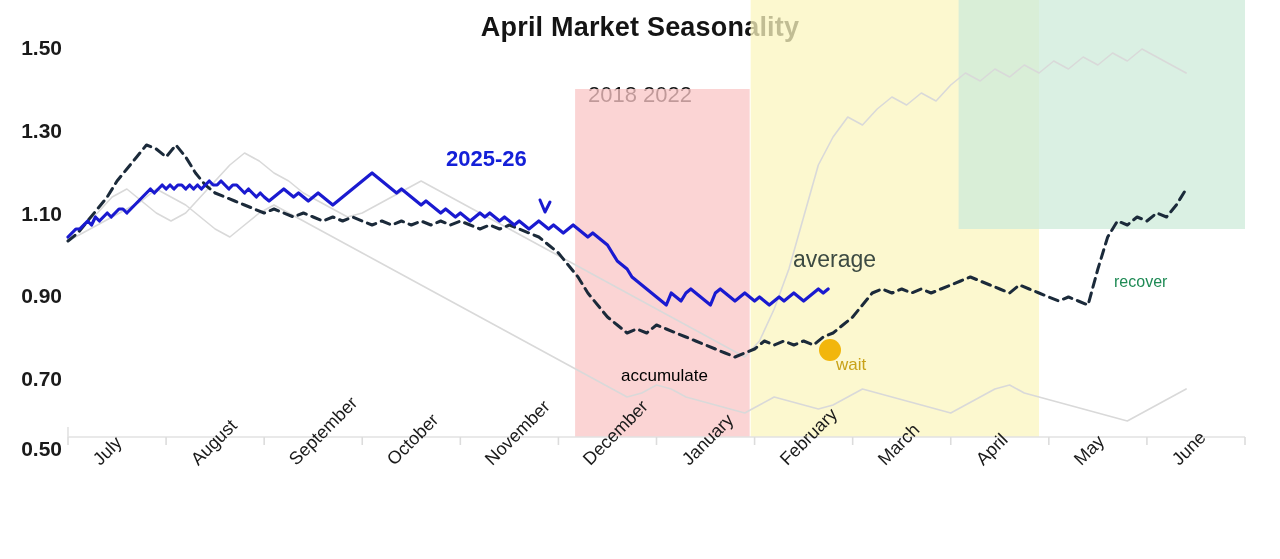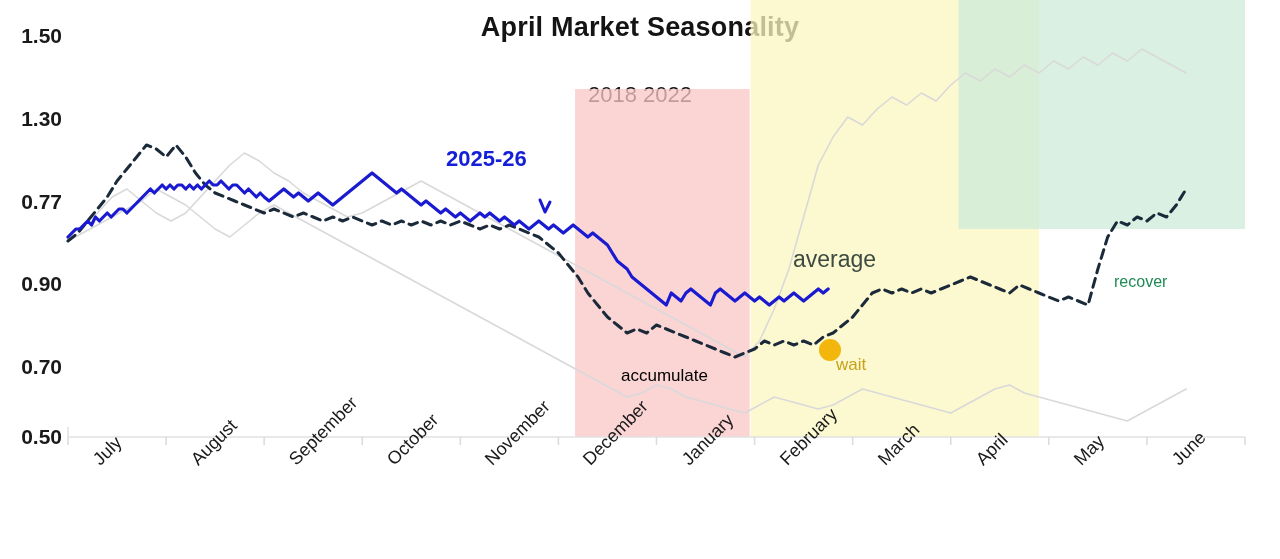--- a/index.html
+++ b/index.html
@@ -16,21 +16,21 @@
     font-size:27px;font-weight:bold;color:#141414;letter-spacing:.2px;
   }
   .subtitle{
     position:absolute;left:0;top:50px;width:1280px;text-align:center;
     font-size:22px;font-weight:normal;color:#141414;margin-top:32px;
   }
   .ytick{
     position:absolute;right:0;width:58px;text-align:right;
     font-size:21px;font-weight:bold;color:#1a1a1a;
   }
-  .ytick-wrap{position:absolute;left:0;top:0;width:62px;height:462px;}
+  .ytick-wrap{position:absolute;left:0;top:12px;width:62px;height:462px;}
   .xtick-label{
     position:absolute;
     font-size:18px;color:#1a1a1a;
     transform:rotate(-45deg);
     transform-origin:left top;
     white-space:nowrap;
   }
   .ann{position:absolute;white-space:nowrap;}
   .ann-2025{font-size:22px;font-weight:bold;color:#1420d8;}
   .ann-average{font-size:23px;color:#3c4a42;}
@@ -72,21 +72,21 @@
       <path d="M 68.00 237.00 L 82.71 225.00 L 97.42 213.00 L 112.14 197.00 L 126.85 189.00 L 141.56 201.00 L 156.27 213.00 L 170.99 221.00 L 185.70 213.00 L 200.41 197.00 L 215.13 181.00 L 229.84 165.00 L 244.55 153.00 L 259.26 161.00 L 273.98 173.00 L 288.69 181.00 L 303.40 193.00 L 318.11 201.00 L 332.82 209.00 L 347.54 217.00 L 362.25 213.00 L 376.96 205.00 L 391.67 197.00 L 406.39 189.00 L 421.10 181.00 L 435.81 189.00 L 450.53 197.00 L 465.24 205.00 L 479.95 213.00 L 494.66 221.00 L 509.38 229.00 L 524.09 237.00 L 538.80 245.00 L 553.51 253.00 L 568.22 261.00 L 582.94 269.00 L 597.65 277.00 L 612.36 285.00 L 627.08 293.00 L 641.79 301.00 L 656.50 309.00 L 671.21 317.00 L 685.93 325.00 L 700.64 333.00 L 715.35 341.00 L 730.06 349.00 L 744.78 357.00 L 759.49 341.00 L 774.20 309.00 L 788.91 269.00 L 803.63 217.00 L 818.34 165.00 L 833.05 137.00 L 847.76 117.00 L 862.47 125.00 L 877.19 109.00 L 891.90 97.00 L 906.61 105.00 L 921.32 93.00 L 936.04 101.00 L 950.75 85.00 L 965.46 73.00 L 980.18 81.00 L 994.89 69.00 L 1009.60 77.00 L 1024.31 65.00 L 1039.03 73.00 L 1053.74 61.00 L 1068.45 69.00 L 1083.16 57.00 L 1097.88 65.00 L 1112.59 53.00 L 1127.30 61.00 L 1142.01 49.00 L 1156.72 57.00 L 1171.44 65.00 L 1186.15 73.00" stroke="#d9d9d9" stroke-width="1.6" fill="none" stroke-linejoin="round" stroke-linecap="round"></path>
       <path d="M 68.00 241.00 L 82.71 233.00 L 97.42 225.00 L 112.14 217.00 L 126.85 209.00 L 141.56 201.00 L 156.27 189.00 L 170.99 197.00 L 185.70 205.00 L 200.41 217.00 L 215.13 229.00 L 229.84 237.00 L 244.55 225.00 L 259.26 213.00 L 273.98 205.00 L 288.69 213.00 L 303.40 221.00 L 318.11 229.00 L 332.82 237.00 L 347.54 245.00 L 362.25 253.00 L 376.96 261.00 L 391.67 269.00 L 406.39 277.00 L 421.10 285.00 L 435.81 293.00 L 450.53 301.00 L 465.24 309.00 L 479.95 317.00 L 494.66 325.00 L 509.38 333.00 L 524.09 341.00 L 538.80 349.00 L 553.51 357.00 L 568.22 365.00 L 582.94 373.00 L 597.65 381.00 L 612.36 389.00 L 627.08 397.00 L 641.79 393.00 L 656.50 385.00 L 671.21 389.00 L 685.93 397.00 L 700.64 401.00 L 715.35 405.00 L 730.06 409.00 L 744.78 413.00 L 759.49 405.00 L 774.20 397.00 L 788.91 401.00 L 803.63 405.00 L 818.34 409.00 L 833.05 405.00 L 847.76 397.00 L 862.47 389.00 L 877.19 393.00 L 891.90 397.00 L 906.61 401.00 L 921.32 405.00 L 936.04 409.00 L 950.75 413.00 L 965.46 405.00 L 980.18 397.00 L 994.89 389.00 L 1009.60 385.00 L 1024.31 393.00 L 1039.03 397.00 L 1053.74 401.00 L 1068.45 405.00 L 1083.16 409.00 L 1097.88 413.00 L 1112.59 417.00 L 1127.30 421.00 L 1142.01 413.00 L 1156.72 405.00 L 1171.44 397.00 L 1186.15 389.00" stroke="#d9d9d9" stroke-width="1.6" fill="none" stroke-linejoin="round" stroke-linecap="round"></path>
       <path d="M 68.00 241.00 L 77.81 233.00 L 87.62 221.00 L 97.42 209.00 L 107.23 197.00 L 117.04 181.00 L 126.85 169.00 L 136.66 157.00 L 146.47 145.00 L 156.27 149.00 L 166.08 157.00 L 175.89 145.00 L 185.70 157.00 L 195.51 173.00 L 205.32 185.00 L 215.13 193.00 L 224.93 197.00 L 234.74 201.00 L 244.55 205.00 L 254.36 209.00 L 264.17 213.00 L 273.98 209.00 L 283.78 213.00 L 293.59 217.00 L 303.40 213.00 L 313.21 217.00 L 323.02 221.00 L 332.82 217.00 L 342.63 221.00 L 352.44 217.00 L 362.25 221.00 L 372.06 225.00 L 381.87 221.00 L 391.67 225.00 L 401.48 221.00 L 411.29 225.00 L 421.10 221.00 L 430.91 225.00 L 440.72 221.00 L 450.53 225.00 L 460.33 221.00 L 470.14 225.00 L 479.95 229.00 L 489.76 225.00 L 499.57 229.00 L 509.38 225.00 L 519.18 229.00 L 528.99 233.00 L 538.80 237.00 L 548.61 245.00 L 558.42 253.00 L 568.22 265.00 L 578.03 277.00 L 587.84 293.00 L 597.65 305.00 L 607.46 317.00 L 617.27 325.00 L 627.08 333.00 L 636.88 329.00 L 646.69 333.00 L 656.50 325.00 L 666.31 329.00 L 676.12 333.00 L 685.93 337.00 L 695.73 341.00 L 705.54 345.00 L 715.35 349.00 L 725.16 353.00 L 734.97 357.00 L 744.78 353.00 L 754.58 349.00 L 764.39 341.00 L 774.20 345.00 L 784.01 341.00 L 793.82 345.00 L 803.63 341.00 L 813.43 345.00 L 823.24 337.00 L 833.05 333.00 L 842.86 325.00 L 852.67 317.00 L 862.47 305.00 L 872.28 293.00 L 882.09 289.00 L 891.90 293.00 L 901.71 289.00 L 911.52 293.00 L 921.32 289.00 L 931.13 293.00 L 940.94 289.00 L 950.75 285.00 L 960.56 281.00 L 970.37 277.00 L 980.18 281.00 L 989.98 285.00 L 999.79 289.00 L 1009.60 293.00 L 1019.41 285.00 L 1029.22 289.00 L 1039.03 293.00 L 1048.83 297.00 L 1058.64 301.00 L 1068.45 297.00 L 1078.26 301.00 L 1088.07 305.00 L 1097.88 269.00 L 1107.68 237.00 L 1117.49 221.00 L 1127.30 225.00 L 1137.11 217.00 L 1146.92 221.00 L 1156.72 213.00 L 1166.53 217.00 L 1176.34 205.00 L 1186.15 189.00" stroke="#1b2a3a" stroke-width="3" fill="none" stroke-linejoin="round" stroke-linecap="round" stroke-dasharray="9,6"></path>
       <path d="M 68.00 237.00 L 71.92 233.00 L 75.85 229.00 L 79.77 229.00 L 83.69 225.00 L 87.62 221.00 L 91.54 225.00 L 95.46 217.00 L 99.39 221.00 L 103.31 217.00 L 107.23 213.00 L 111.16 217.00 L 115.08 213.00 L 119.00 209.00 L 122.93 209.00 L 126.85 213.00 L 130.77 209.00 L 134.70 205.00 L 138.62 201.00 L 142.54 197.00 L 146.47 193.00 L 150.39 189.00 L 154.31 193.00 L 158.24 189.00 L 162.16 185.00 L 166.08 189.00 L 170.01 185.00 L 173.93 189.00 L 177.85 185.00 L 181.78 185.00 L 185.70 189.00 L 189.62 185.00 L 193.55 189.00 L 197.47 185.00 L 201.39 189.00 L 205.32 185.00 L 209.24 181.00 L 213.16 185.00 L 217.09 185.00 L 221.01 181.00 L 224.93 185.00 L 228.86 189.00 L 232.78 185.00 L 236.70 185.00 L 240.63 189.00 L 244.55 193.00 L 248.47 189.00 L 252.40 193.00 L 256.32 197.00 L 260.24 193.00 L 264.17 197.00 L 269.07 201.00 L 273.98 197.00 L 278.88 193.00 L 283.78 189.00 L 288.69 193.00 L 293.59 197.00 L 298.50 193.00 L 303.40 197.00 L 308.30 201.00 L 313.21 197.00 L 318.11 193.00 L 323.02 197.00 L 327.92 201.00 L 332.82 205.00 L 337.73 201.00 L 342.63 197.00 L 347.54 193.00 L 352.44 189.00 L 357.35 185.00 L 362.25 181.00 L 367.15 177.00 L 372.06 173.00 L 376.96 177.00 L 381.87 181.00 L 386.77 185.00 L 391.67 189.00 L 396.58 193.00 L 401.48 189.00 L 406.39 193.00 L 411.29 197.00 L 416.20 201.00 L 421.10 205.00 L 426.00 201.00 L 430.91 205.00 L 435.81 209.00 L 440.72 213.00 L 445.62 209.00 L 450.53 213.00 L 455.43 217.00 L 460.33 213.00 L 465.24 217.00 L 470.14 221.00 L 475.05 217.00 L 479.95 213.00 L 484.85 217.00 L 489.76 213.00 L 494.66 217.00 L 499.57 221.00 L 504.47 217.00 L 509.38 221.00 L 514.28 225.00 L 519.18 221.00 L 524.09 225.00 L 528.99 229.00 L 533.90 225.00 L 538.80 221.00 L 543.70 225.00 L 548.61 229.00 L 553.51 225.00 L 558.42 229.00 L 563.32 233.00 L 568.22 229.00 L 573.13 225.00 L 578.03 229.00 L 582.94 233.00 L 587.84 237.00 L 592.75 233.00 L 597.65 237.00 L 602.55 241.00 L 607.46 245.00 L 612.36 253.00 L 617.27 261.00 L 622.17 265.00 L 627.08 269.00 L 631.98 277.00 L 636.88 281.00 L 641.79 285.00 L 646.69 289.00 L 651.60 293.00 L 656.50 297.00 L 661.40 301.00 L 666.31 305.00 L 671.21 293.00 L 676.12 297.00 L 681.02 301.00 L 685.93 293.00 L 690.83 289.00 L 695.73 293.00 L 700.64 297.00 L 705.54 301.00 L 710.45 305.00 L 715.35 293.00 L 720.25 289.00 L 725.16 293.00 L 730.06 297.00 L 734.97 301.00 L 739.87 297.00 L 744.78 293.00 L 749.68 297.00 L 754.58 301.00 L 759.49 297.00 L 764.39 301.00 L 769.30 305.00 L 774.20 301.00 L 779.10 297.00 L 784.01 301.00 L 788.91 297.00 L 793.82 293.00 L 798.72 297.00 L 803.63 301.00 L 808.53 297.00 L 813.43 293.00 L 818.34 289.00 L 823.24 293.00 L 828.15 289.00" stroke="#1a1ad0" stroke-width="3.2" fill="none" stroke-linejoin="round" stroke-linecap="round"></path>
       <path d="M 540 200 L 545 212 L 550 202" stroke="#1a1ad0" stroke-width="3" fill="none" stroke-linejoin="round" stroke-linecap="round"></path>
     </svg>
 
   <div class="ytick-wrap">
     <div class="ytick" style="top:24px">1.50</div>
     <div class="ytick" style="top:107px">1.30</div>
-    <div class="ytick" style="top:190px">0.77</div>
+    <div class="ytick" style="top:190px">1.10</div>
     <div class="ytick" style="top:272px">0.90</div>
     <div class="ytick" style="top:355px">0.70</div>
     <div class="ytick" style="top:425px">0.50</div>
   </div>
 
   <div id="x-axis">
       <div class="xtick-label" style="left: 89.0417px; top: 455px;">July</div>
       <div class="xtick-label" style="left: 187.125px; top: 455px;">August</div>
       <div class="xtick-label" style="left: 285.208px; top: 455px;">September</div>
       <div class="xtick-label" style="left: 383.292px; top: 455px;">October</div>

